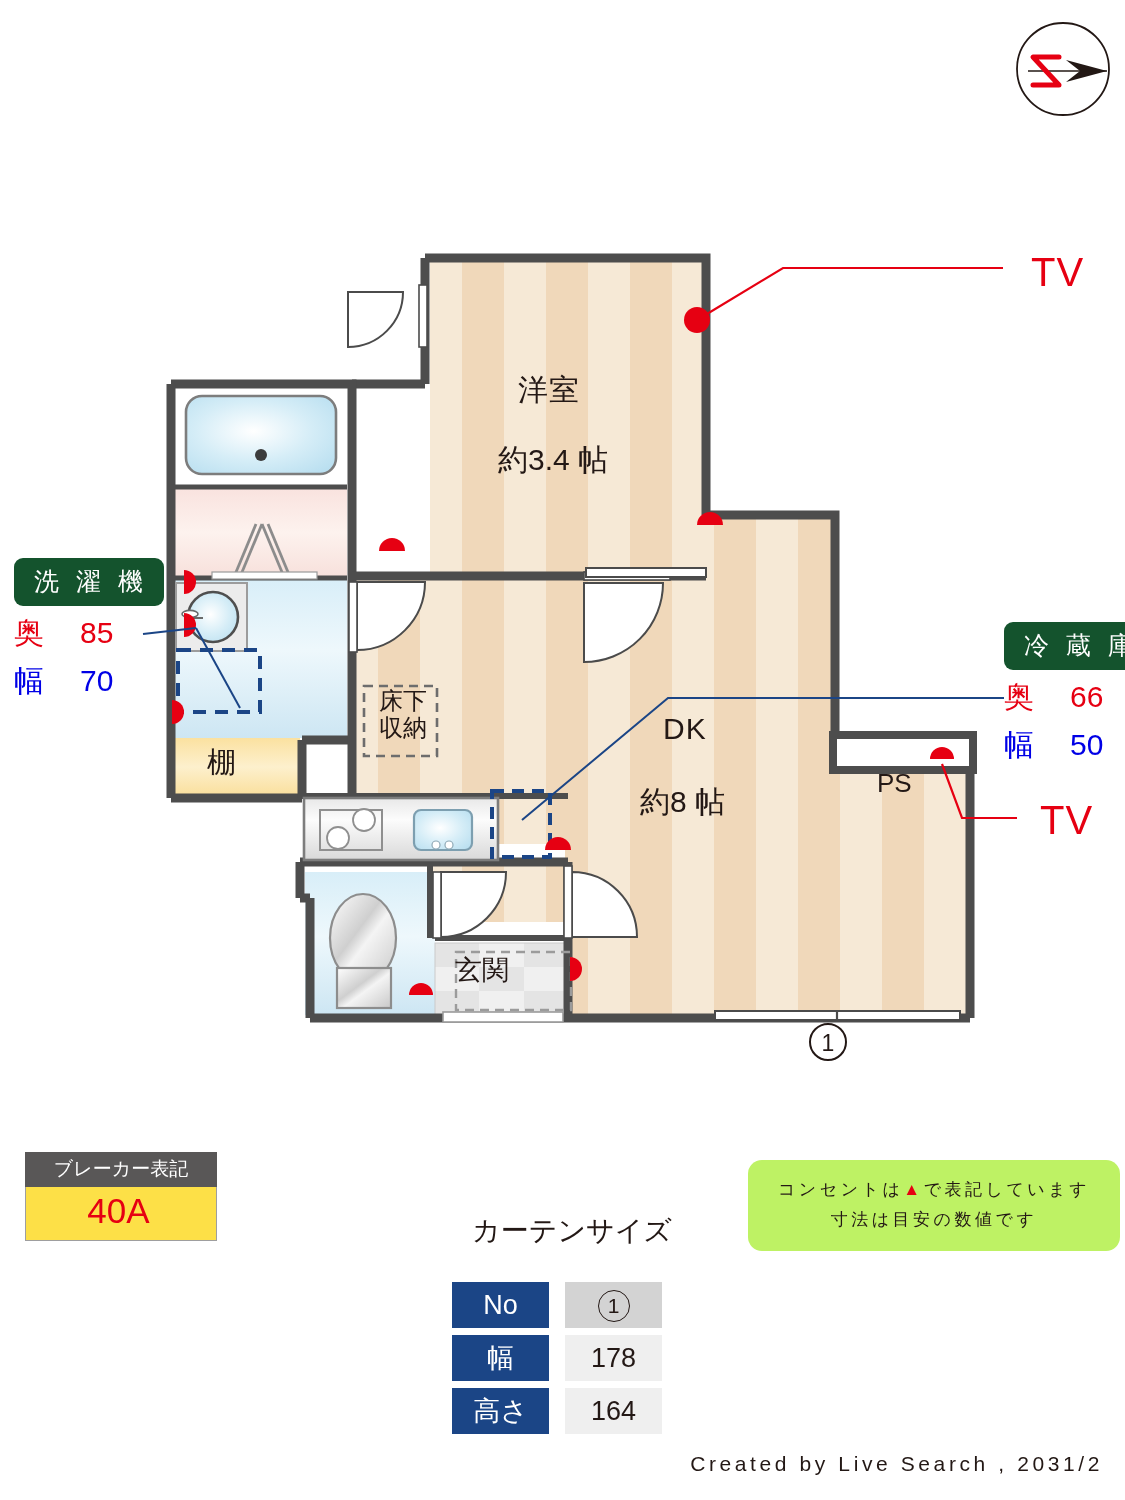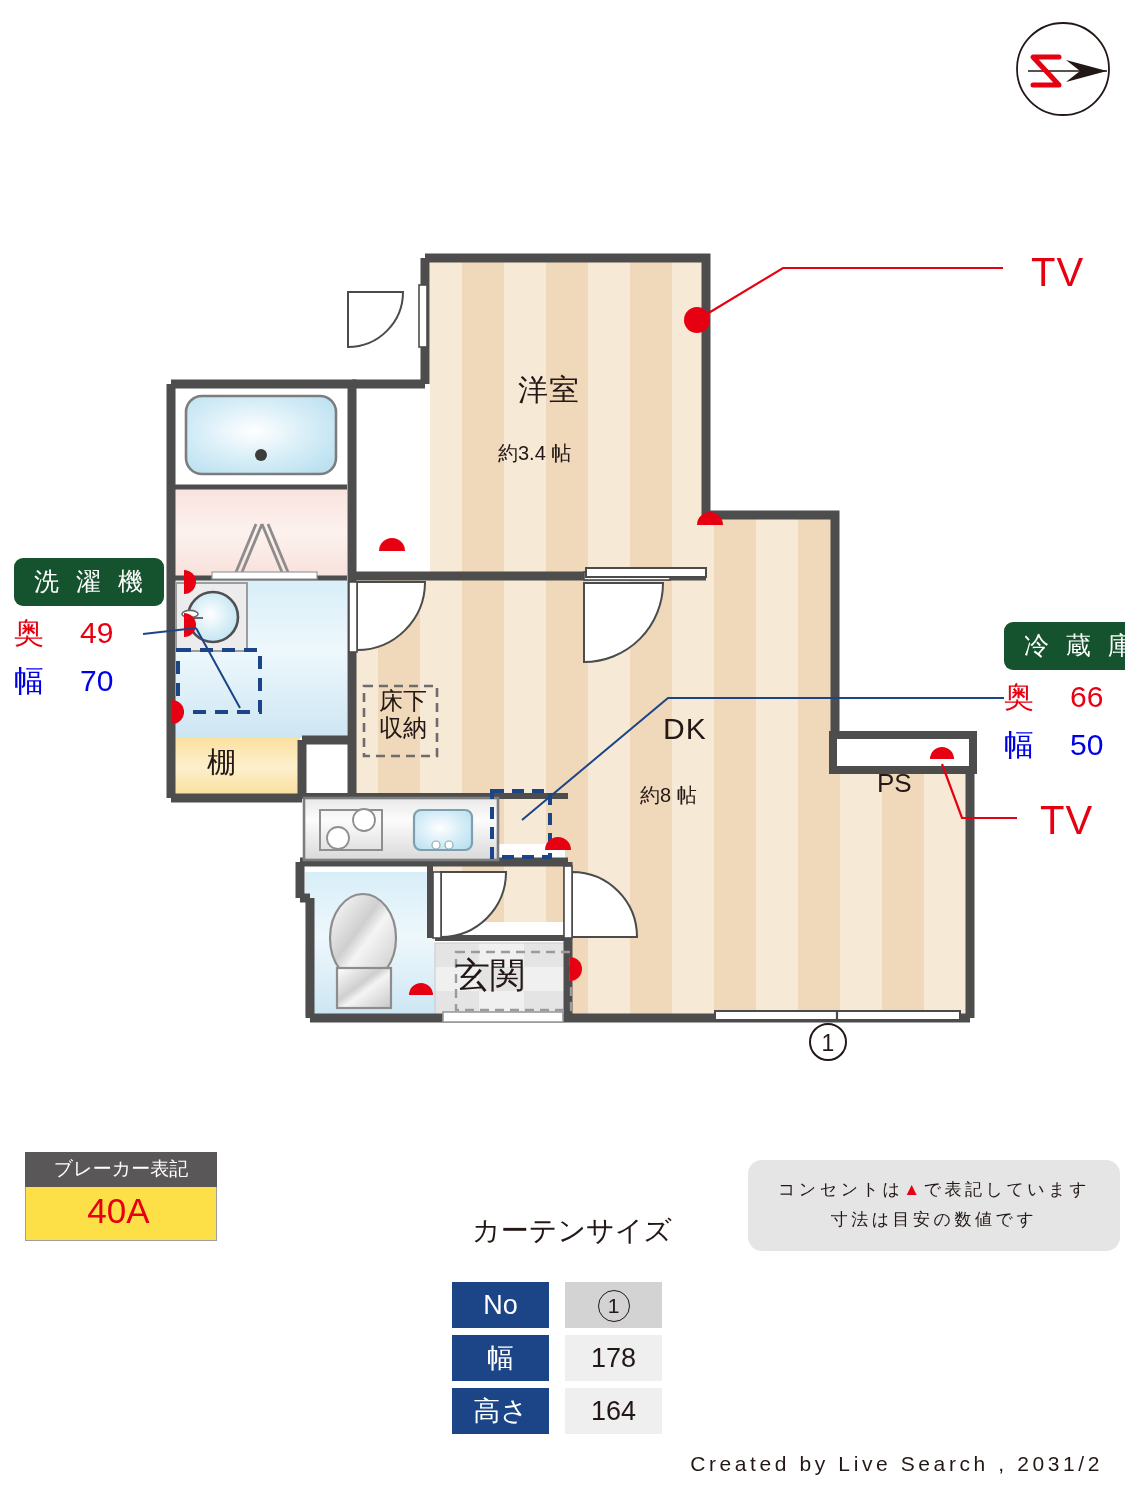--- a/index.html
+++ b/index.html
@@ -31,21 +31,21 @@
 
   
   .room-name {
     color: #231815;
     font-size: 30px;
     letter-spacing: 1px;
     white-space: nowrap;
   }
   .room-area {
     color: #231815;
-    font-size: 20px;
+    font-size: 30px;
     white-space: nowrap;
   }
   .small-jp {
     color: #231815;
     font-size: 24px;
     white-space: nowrap;
     line-height: 1.12;
     text-align: center;
   }
   .ps-label {
@@ -100,21 +100,21 @@
     color: #e60012;
     font-size: 35px;
     text-align: center;
     padding: 4px 5px 9px 0;
   }
 
   
   #note {
     left: 748px; top: 1160px;
     width: 372px;
-    background: #e5e5e5;
+    background: #bef264;
     border-radius: 14px;
     padding: 15px 0 16px 0;
     box-sizing: border-box;
   }
   #note .line {
     color: #231815;
     font-size: 17px;
     letter-spacing: 3.5px;
     text-align: center;
     line-height: 1.75;
@@ -415,36 +415,36 @@
     </g>
   </svg>
   </div>
 
   <div class="abs room-name" style="left:503px; top:370px;margin-left:15px;">洋室</div>
   <div class="abs room-area" style="left:498px; top:440px;">約3.4 帖</div>
 
   <div class="abs room-name" style="left:663px; top:712px;">DK</div>
   <div class="abs room-area" style="left:640px; top:782px;">約8 帖</div>
 
-  <div class="abs small-jp" style="left:455px; top:955px; font-size:35px;">玄関</div>
+  <div class="abs small-jp" style="left:455px; top:955px; font-size:27px;">玄関</div>
 
   <div class="abs small-jp" style="left:207px; top:746px; font-size:29px;">棚</div>
 
   <div class="abs small-jp" style="left:367px; top:688px; width:72px;">
     <div>床下</div>
     <div>収納</div>
   </div>
 
   <div class="abs ps-label" style="left:877px; top:736px;margin-top:32px;">PS</div>
 
   <div class="abs callout" style="left:14px; top:558px;">
     <div class="chip">洗 濯 機</div>
     <div class="dimrow">
       <span class="k depth">奥</span>
-      <span class="v depth">49</span>
+      <span class="v depth">85</span>
     </div>
     <div class="dimrow">
       <span class="k width">幅</span>
       <span class="v width">70</span>
     </div>
   </div>
 
   <div class="abs callout" style="left:1004px; top:622px;">
     <div class="chip">冷 蔵 庫</div>
     <div class="dimrow">

